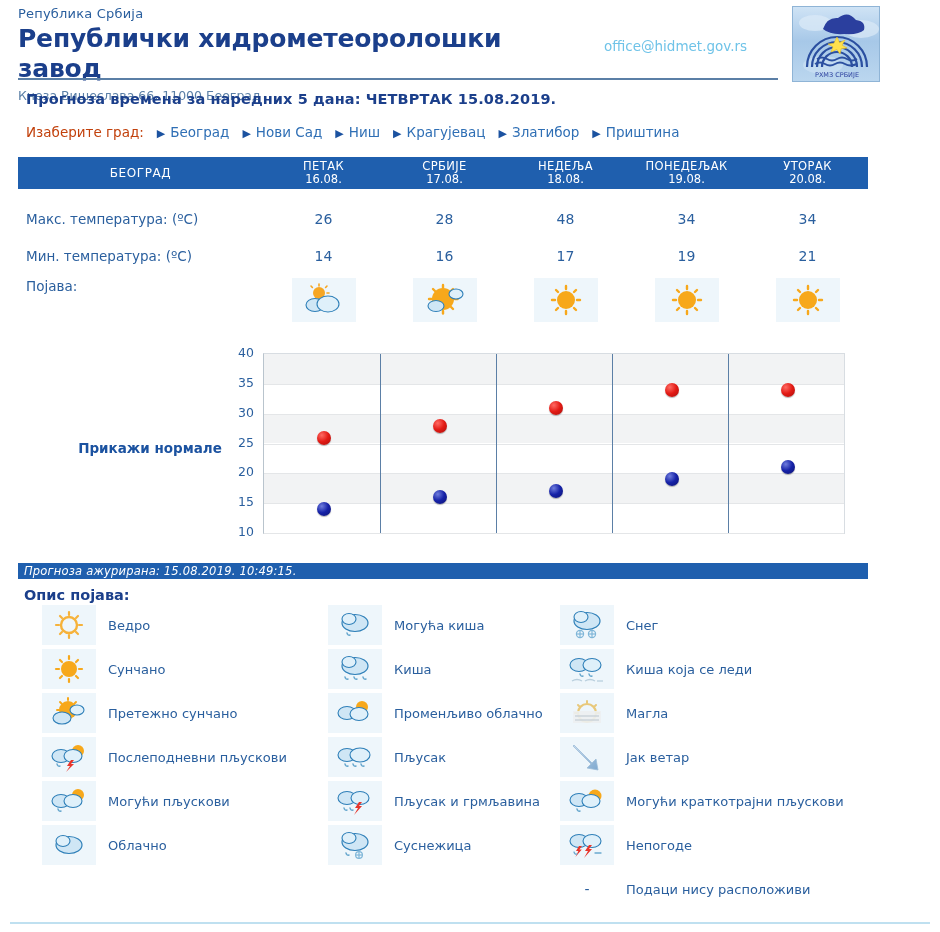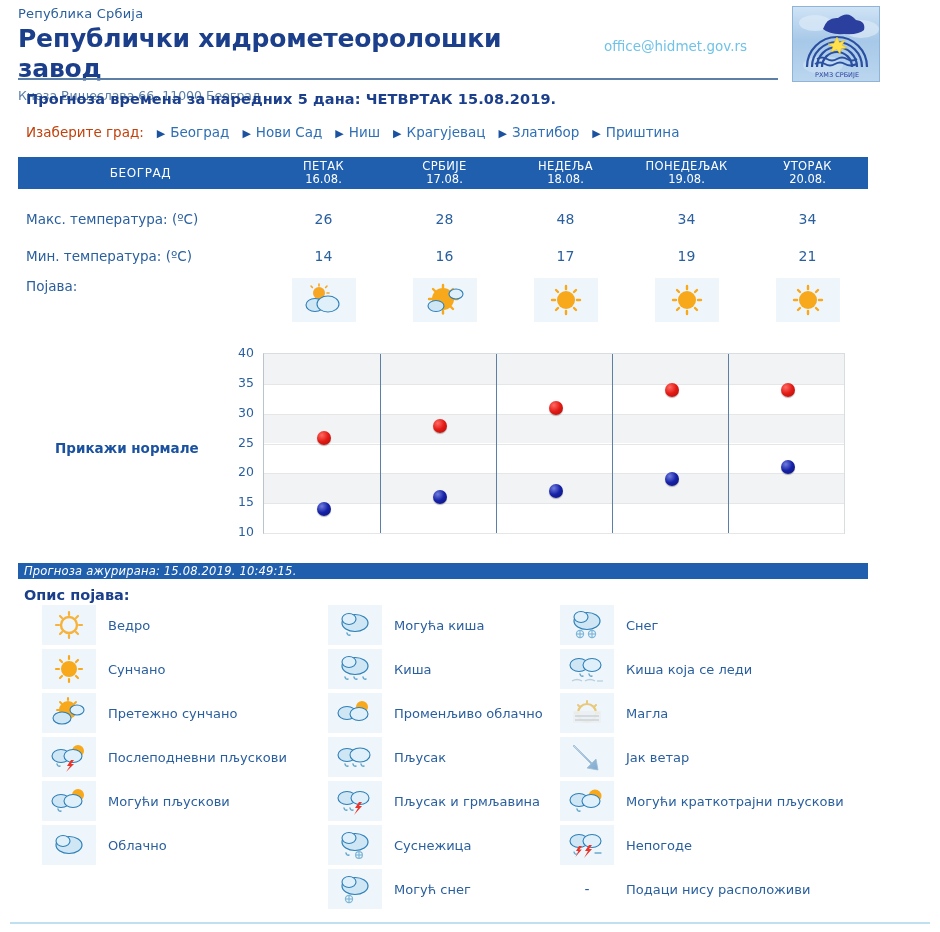--- a/index.html
+++ b/index.html
@@ -75,21 +75,21 @@
   .icon-cell { flex:1; display:flex; justify-content:center; align-items:center; }
   .iconbox {
     width:64px; height:44px;
     background:#eef6fb;
     display:flex; align-items:center; justify-content:center;
   }
 
   
   .chart-wrap { position:absolute; left:0; top:345px; width:940px; height:200px; }
   .normals-link {
-    position:absolute; left:55px; top:95px; width:190px; text-align:left;
+    position:absolute; left:55px; top:95px; width:190px; text-align:center;
     font-size:13.5px; font-weight:bold; color:#1b52a0; text-decoration:none;
   }
   .plot {
     position:absolute; left:263px; top:8px; width:582px; height:181px;
     background:#ffffff; border:1px solid #d8dde2; border-left:1px solid #b9c4cd;
   }
   .band { position:absolute; left:0; width:100%; background:#f2f3f4; }
   .gline { position:absolute; left:0; width:100%; height:1px; background:#e4e6e8; }
   .vsep { position:absolute; top:0; width:1px; height:100%; background:#5b7fa6; }
   .ytick {
@@ -546,34 +546,20 @@
             <g stroke="#7fb6d8" stroke-width="1.2">
               <circle cx="24" cy="26" r="3.4" fill="none"></circle>
               <line x1="20.6" y1="26" x2="27.4" y2="26"></line>
                 <line x1="24" y1="22.6" x2="24" y2="29.4"></line>
             </g>
           </svg>
         </div>
         <div class="ltext">Суснежица</div>
       </div>
 
-      <div class="litem">
-        <div class="lbox">
-          <svg width="40" height="32" viewBox="0 0 40 32">
-            <ellipse cx="20" cy="13" rx="13" ry="8.5" fill="#cfe6f5" stroke="#2e7fb8" stroke-width="1.2"></ellipse>
-            <ellipse cx="14" cy="9" rx="7" ry="5.5" fill="#dff0fa" stroke="#2e7fb8" stroke-width="1.1"></ellipse>
-            <g stroke="#7fb6d8" stroke-width="1.2">
-              <circle cx="14" cy="26" r="3.6" fill="none"></circle>
-              <line x1="10.4" y1="26" x2="17.6" y2="26"></line>
-                <line x1="14" y1="22.4" x2="14" y2="29.6"></line>
-            </g>
-          </svg>
-        </div>
-        <div class="ltext">Могућ снег</div>
-      </div>
     </div>
 
     <div class="lcol lcol-3">
       <div class="litem">
         <div class="lbox">
           <svg width="40" height="32" viewBox="0 0 40 32">
             <ellipse cx="20" cy="12" rx="13" ry="8.5" fill="#cfe6f5" stroke="#2e7fb8" stroke-width="1.2"></ellipse>
             <ellipse cx="14" cy="8" rx="7" ry="5.5" fill="#dff0fa" stroke="#2e7fb8" stroke-width="1.1"></ellipse>
             <g stroke="#7fb6d8" stroke-width="1.2">
               <circle cx="13" cy="25" r="3.6" fill="none"></circle>

